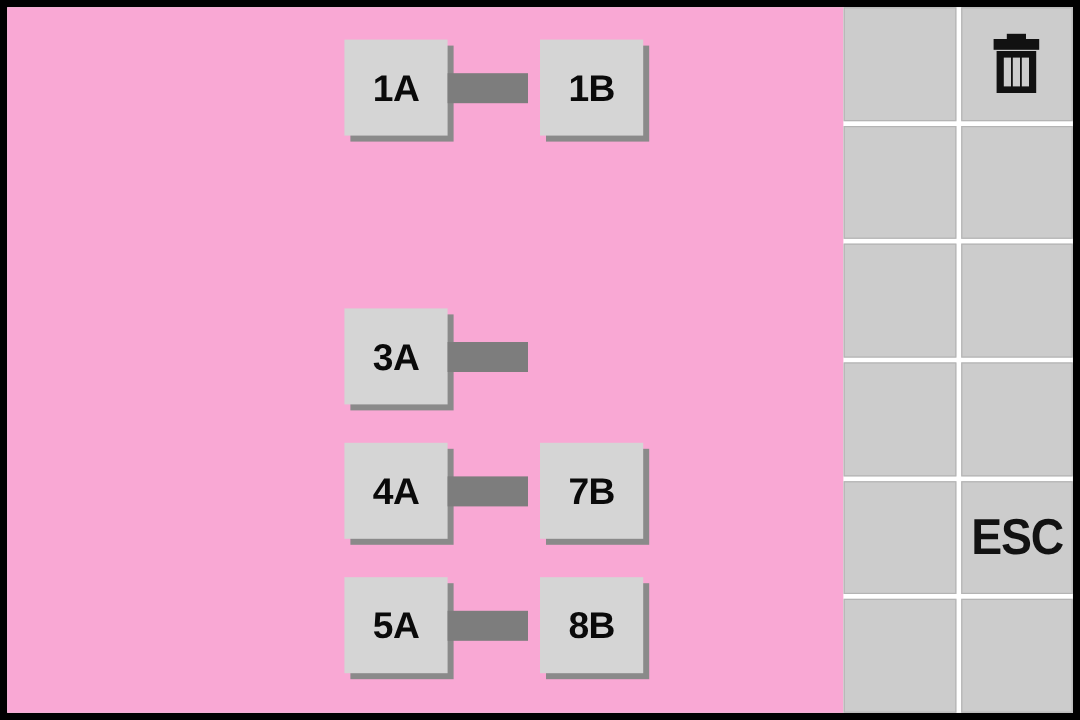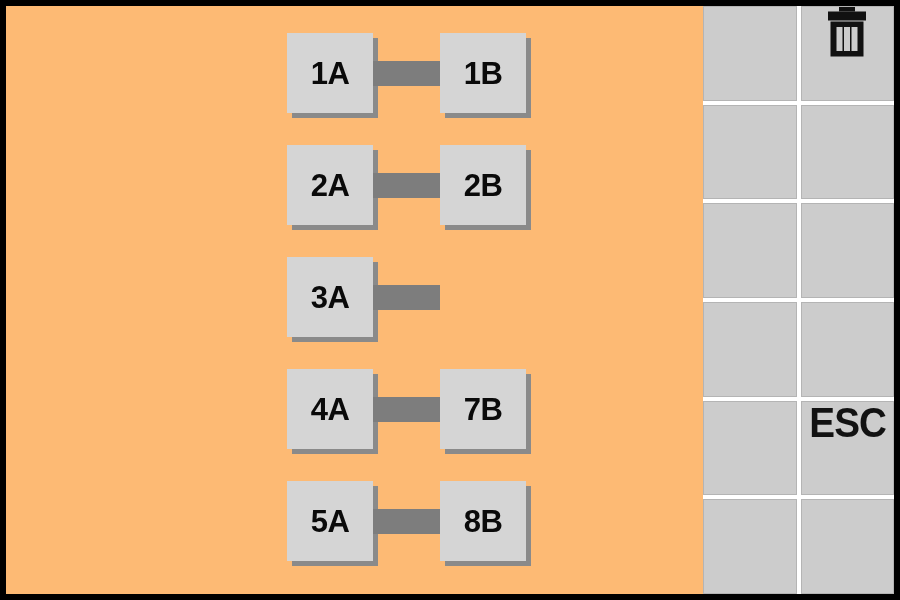--- a/index.html
+++ b/index.html
@@ -23,21 +23,21 @@
     background: #ffffff;
   }
 
   
   #canvas-area {
     position: absolute;
     left: 0;
     top: 0;
     width: 697px;
     height: 588px;
-    background: #fdba74;
+    background: #f9a8d4;
   }
 
   .pair-row {
     position: absolute;
     left: 0;
     width: 697px;
     height: 86px;
   }
 
   .tile {
@@ -54,21 +54,21 @@
   .tile-label {
     font-family: "Liberation Sans", sans-serif;
     font-size: 31px;
     font-weight: 700;
     color: #0a0a0a;
     letter-spacing: -0.5px;
     line-height: 1;
     user-select: none;
   }
   .tile-a { left: 281px; }
-  .tile-b { left: 434px; }
+  .tile-b { left: 444px; }
 
   .connector {
     position: absolute;
     left: 367px;
     top: 28px;
     width: 67px;
     height: 25px;
     background: #7d7d7d;
   }
 
@@ -85,20 +85,21 @@
     grid-template-rows: repeat(6, 1fr);
     gap: 4px;
   }
 
   .panel-cell {
     background: #cccccc;
     border: 1px solid #b4b4b4;
     box-sizing: border-box;
     position: relative;
     display: flex;
+    align-items: center;
     justify-content: center;
   }
 
   .esc-label {
     font-family: "Liberation Sans Narrow", "Liberation Sans", sans-serif;
     font-size: 42px;
     font-weight: 700;
     color: #121212;
     letter-spacing: -1px;
     transform: scaleX(0.92);
@@ -122,29 +123,20 @@
     <div class="pair-row" style="top:27px;">
       <div class="tile tile-a">
         <span class="tile-label">1A</span>
       </div>
       <div class="connector"></div>
       <div class="tile tile-b">
         <span class="tile-label">1B</span>
       </div>
     </div>
 
-    <div class="pair-row" style="top:139px;">
-      <div class="tile tile-a">
-        <span class="tile-label">2A</span>
-      </div>
-      <div class="connector"></div>
-      <div class="tile tile-b">
-        <span class="tile-label">2B</span>
-      </div>
-    </div>
 
     <div class="pair-row" style="top:251px;">
       <div class="tile tile-a">
         <span class="tile-label">3A</span>
       </div>
       <div class="connector"></div>
     </div>
 
     <div class="pair-row" style="top:363px;">
       <div class="tile tile-a">

